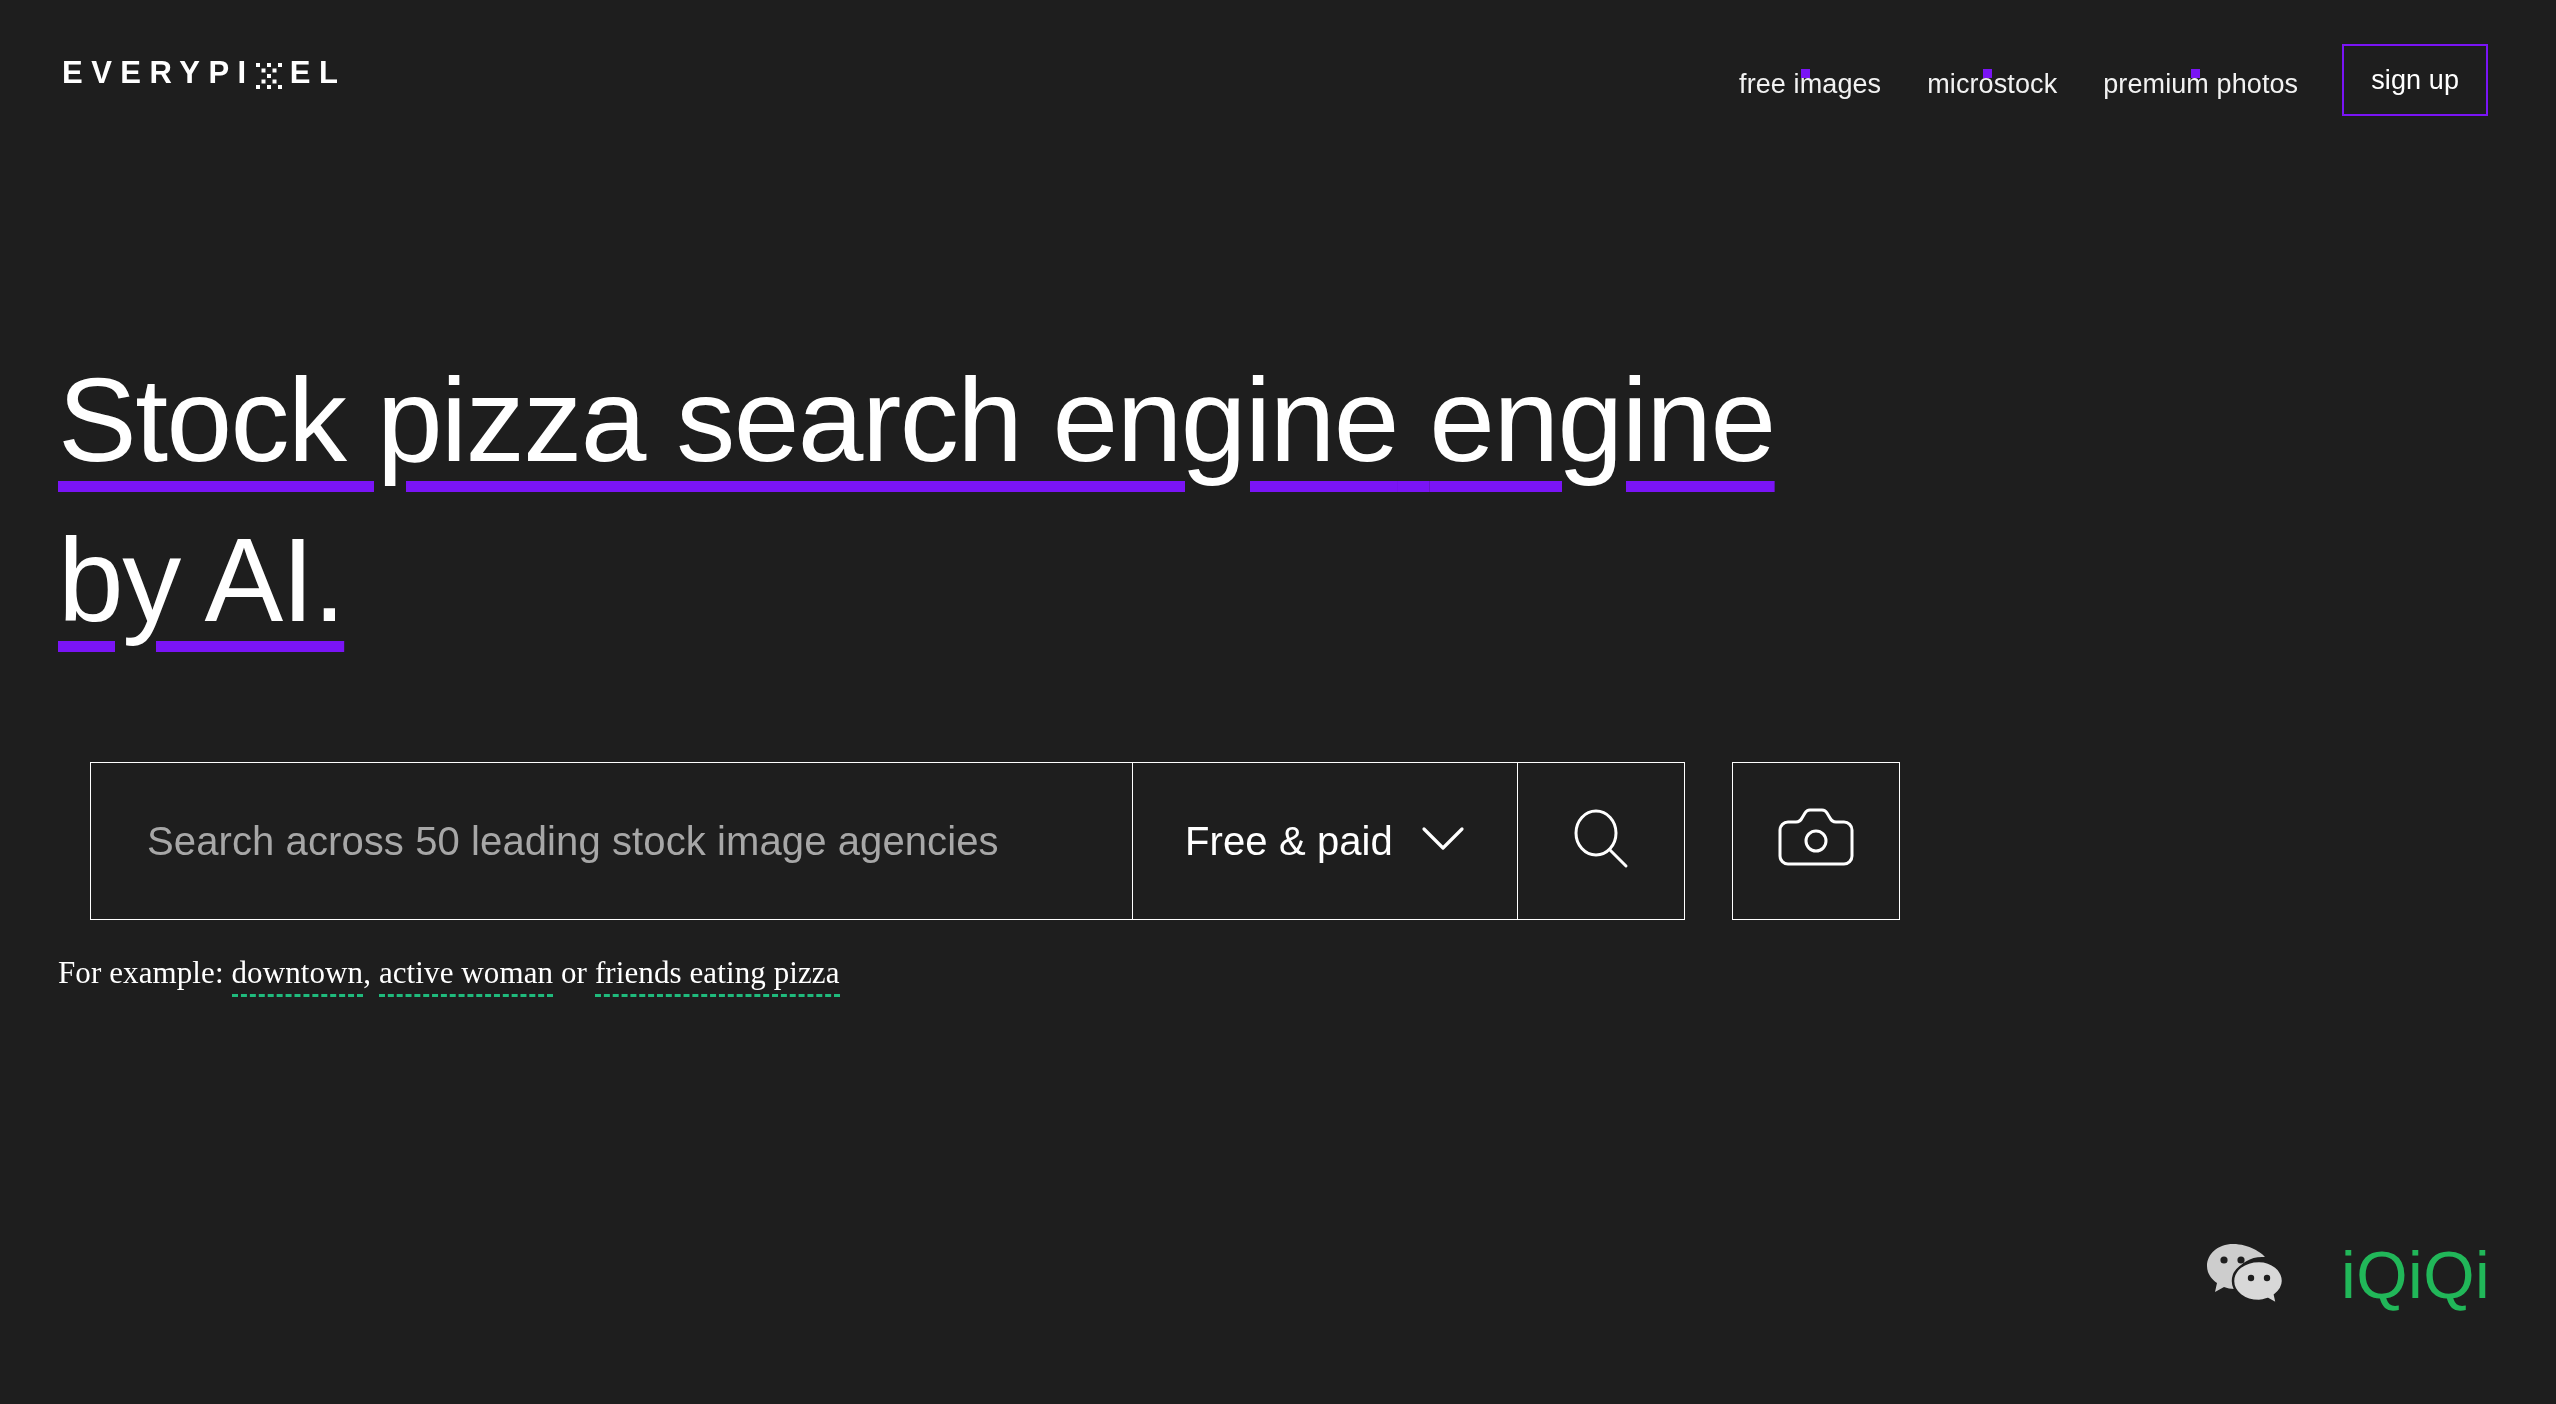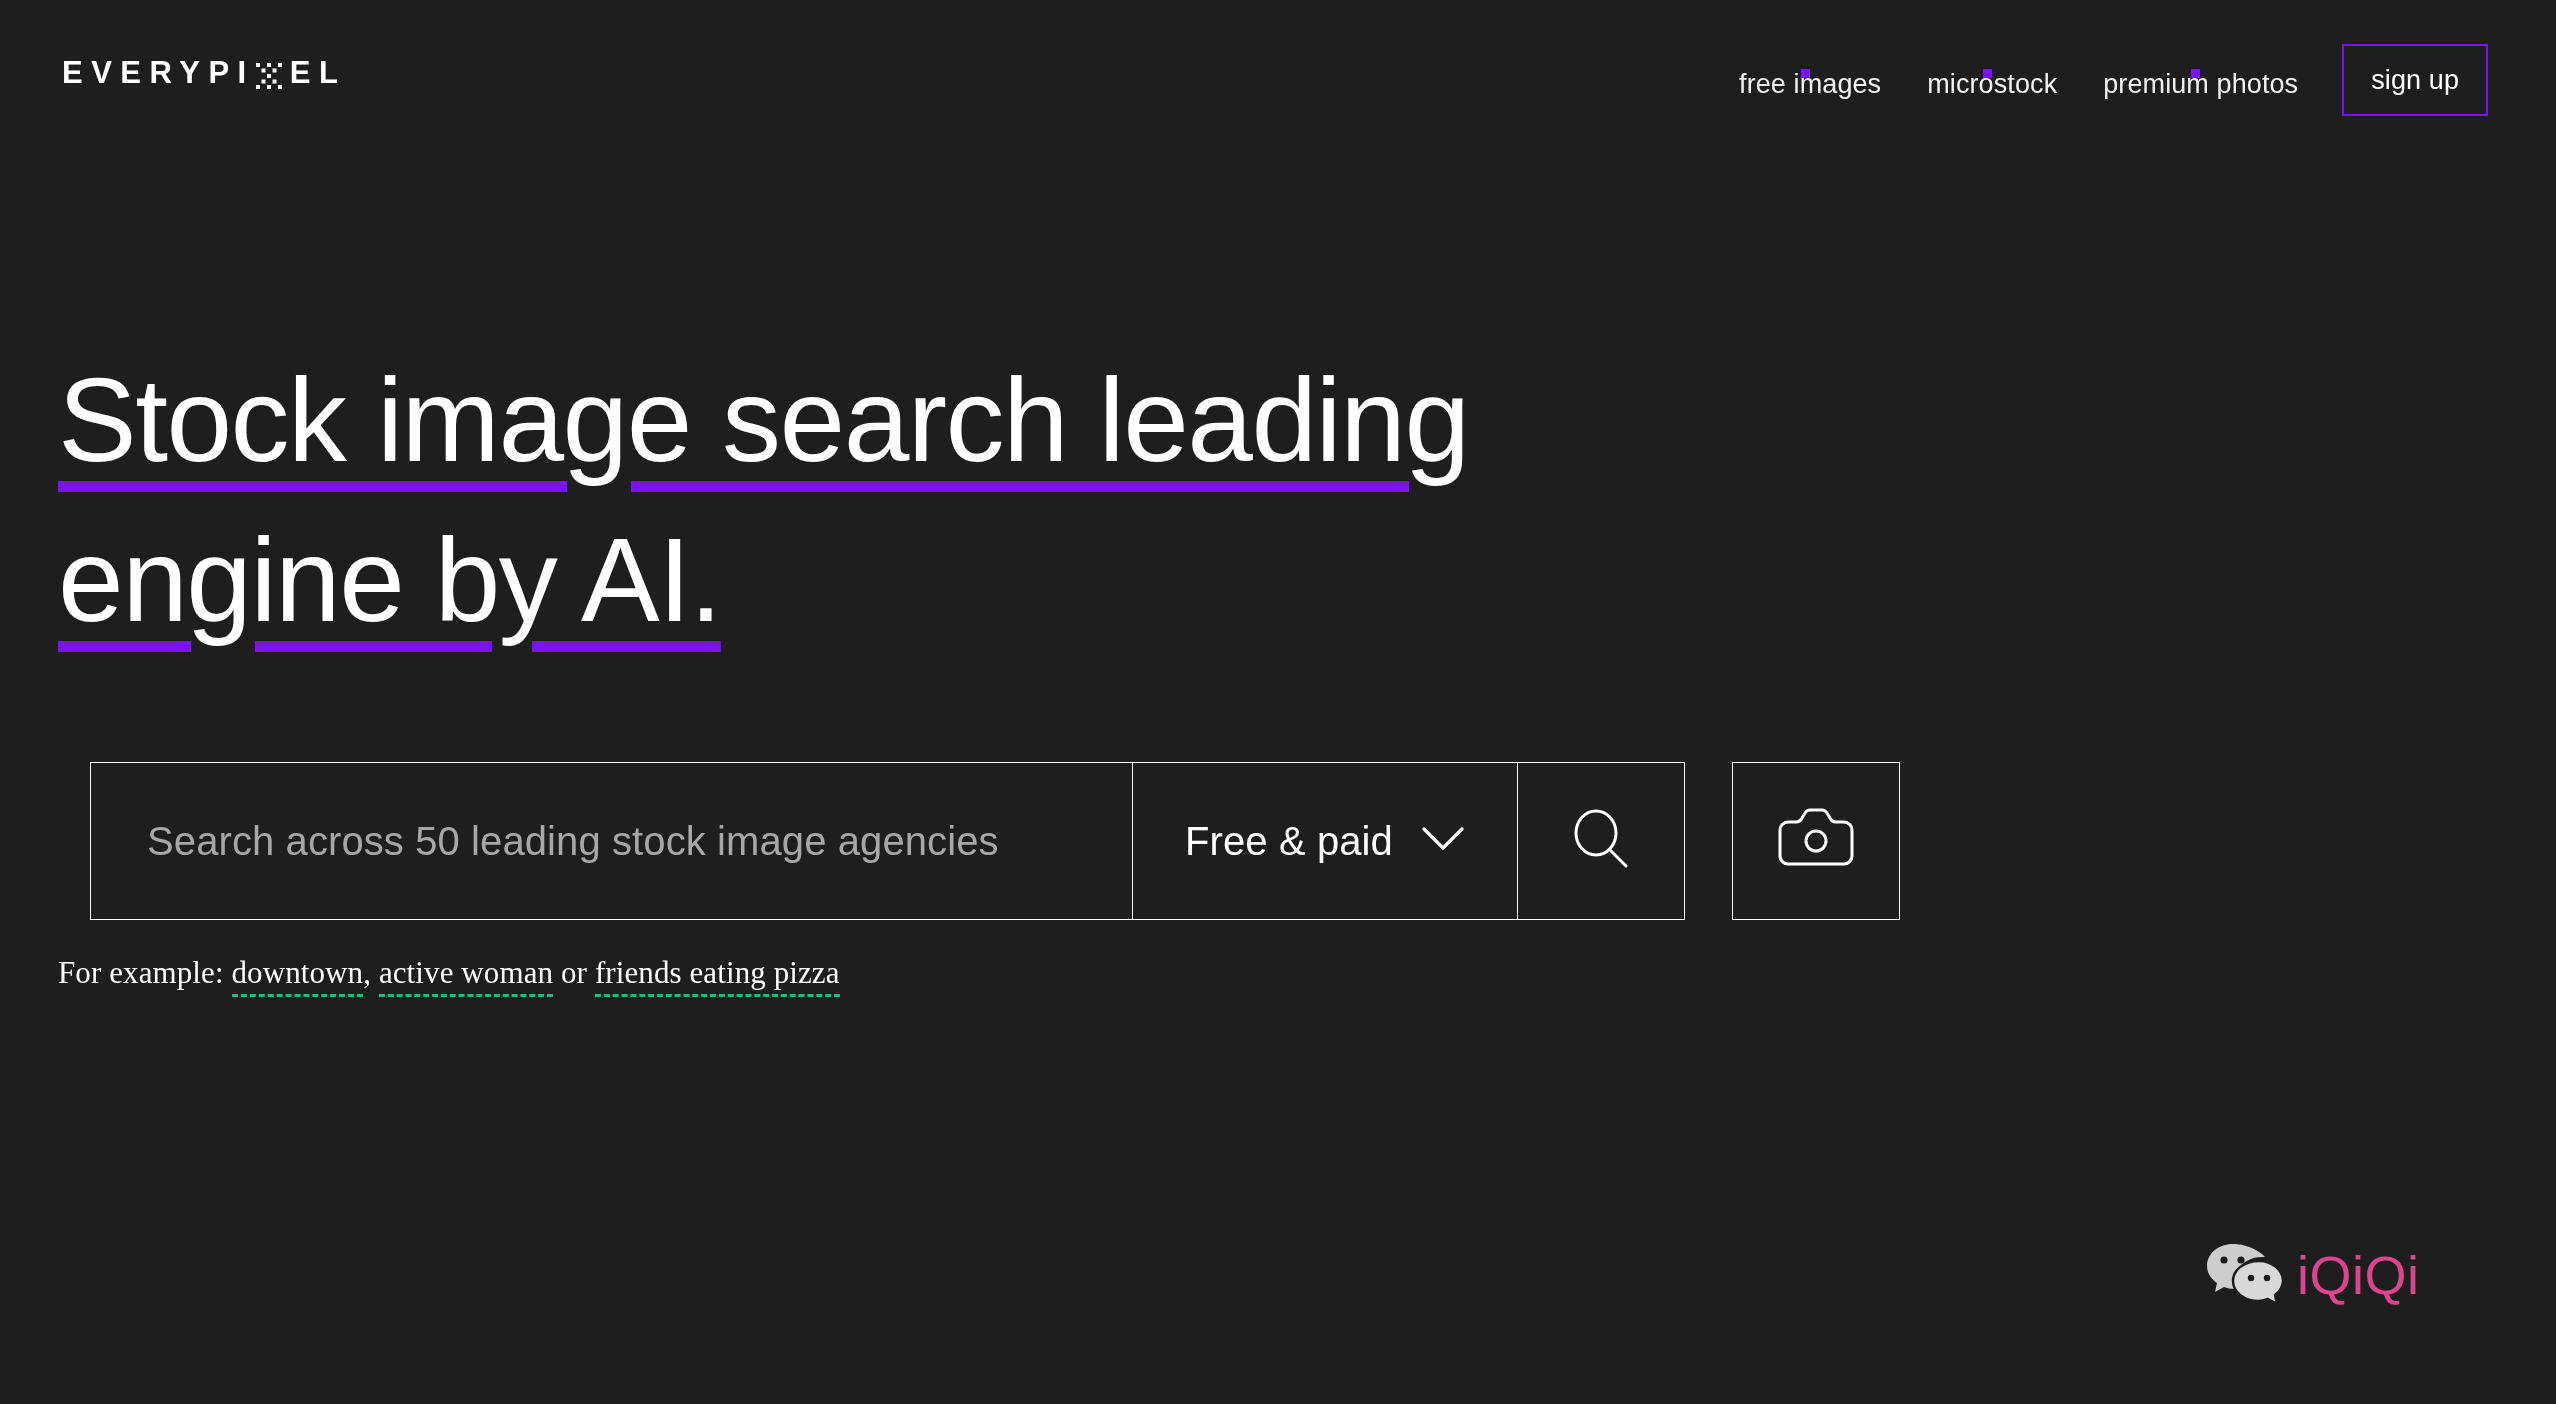--- a/index.html
+++ b/index.html
@@ -224,25 +224,26 @@
     position: absolute;
     left: 2205px;
     top: 1240px;
     display: flex;
     align-items: center;
     gap: 12px;
     opacity: 0.92;
   }
   .watermark-text {
     font-family: "Liberation Sans", sans-serif;
-    font-size: 54px;
-    font-weight: 400;
-    color: #ec4899;
+    font-size: 66px;
+    font-weight: 400;
+    color: #22c55e;
     letter-spacing: 0.5px;
     line-height: 1;
+    margin-left: 44px;
   }
 </style>
 </head>
 <body>
 
 <div class="header">
 
   <div class="logo">
     <span class="logo-text">EVERYPI</span>
     <span class="logo-x">
@@ -280,21 +281,21 @@
     <div class="nav-item">
       <span class="nav-bullet"></span>
       <span>premium photos</span>
     </div>
 
     <button class="signup-btn">sign up</button>
   </div>
 </div>
 
 <div class="hero">
-  <h1 class="headline"><span>Stock image search leading</span> <span>engine by AI.</span></h1>
+  <h1 class="headline"><span>Stock pizza search engine</span> <span>engine by AI.</span></h1>
 </div>
 
 <div class="search-row">
 
   <div class="search-field">
     <input class="search-input" type="text" placeholder="Search across 50 leading stock image agencies" style="">
   </div>
 
   <div class="license-select">
     <span class="license-label">Free &amp; paid</span>

